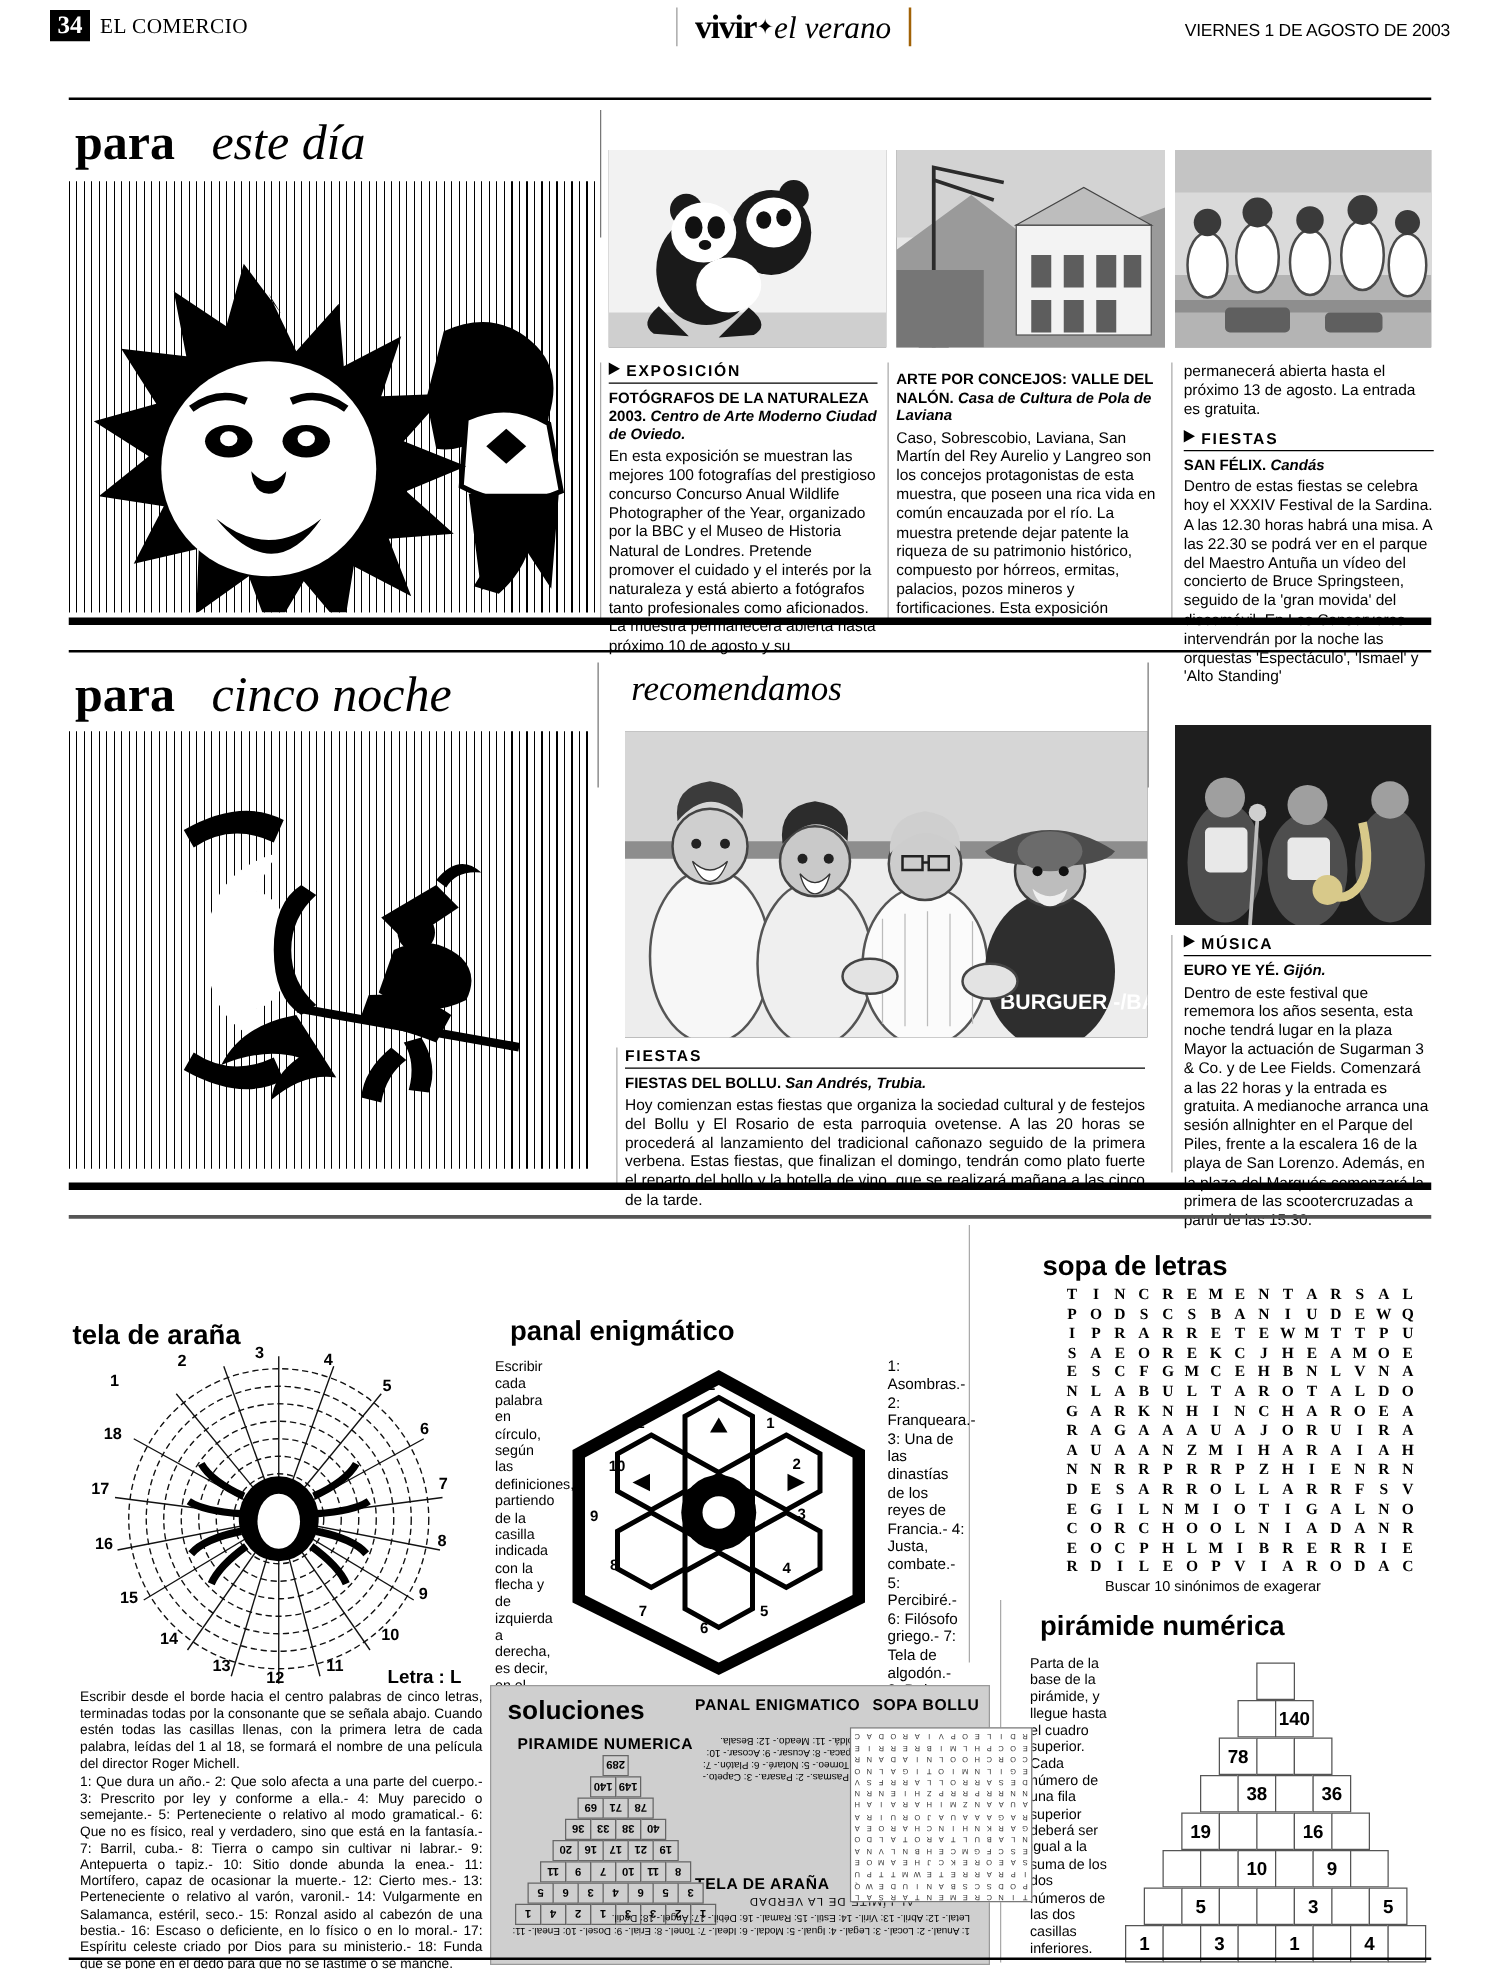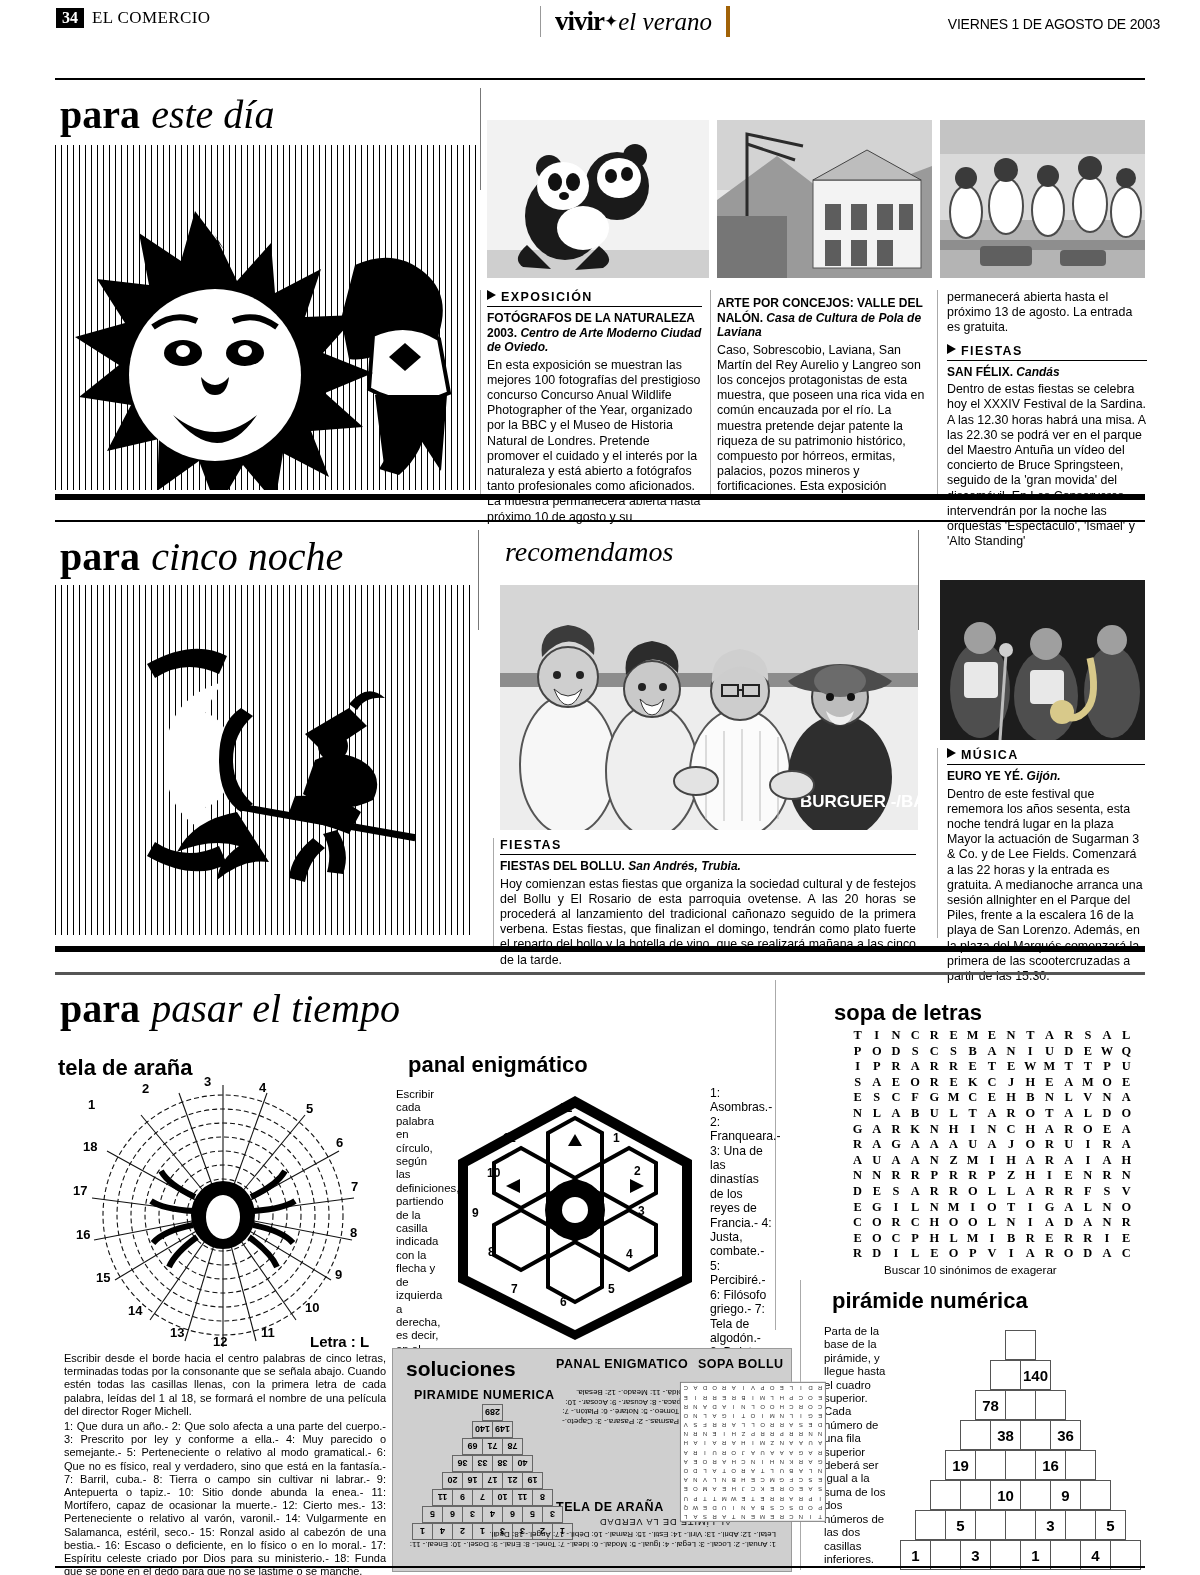--- a/index.html
+++ b/index.html
@@ -1,38 +1,38 @@
 <!DOCTYPE html>
 <html><head>
 <meta charset="utf-8">
 <style>
   html,body{margin:0;padding:0;background:#fff;}
   body{width:1200px;height:1575px;font-family:"Liberation Sans",sans-serif;color:#000;position:relative;overflow:hidden;}
   .page{position:relative;width:1200px;height:1575px;}
 
   
   .masthead{position:absolute;left:40px;top:8px;width:1120px;height:34px;}
-  .mh-page{display:inline-block;background:#000;color:#fff;font-weight:bold;font-size:16px;padding:1px 6px;vertical-align:middle;font-family:"Liberation Serif",serif;margin-left:16px;}
+  .mh-page{display:inline-block;background:#000;color:#fff;font-weight:bold;font-size:20px;padding:1px 6px;vertical-align:middle;font-family:"Liberation Serif",serif;}
   .mh-paper{display:inline-block;margin-left:8px;font-family:"Liberation Serif",serif;font-size:17px;letter-spacing:.4px;vertical-align:middle;}
   .mh-center{position:absolute;left:470px;top:-2px;width:250px;text-align:center;}
-  .mh-center .bar{display:inline-block;border-left:1px solid #999;border-right:4px solid #a16207;padding:0 14px;}
+  .mh-center .bar{display:inline-block;border-left:1px solid #999;border-right:2px solid #a16207;padding:0 14px;}
   .mh-vivir{font-family:"Liberation Serif",serif;font-weight:bold;font-size:27px;letter-spacing:-1px;}
   .mh-star{font-size:17px;vertical-align:3px;}
   .mh-verano{font-family:"Liberation Serif",serif;font-style:italic;font-size:25px;}
   .mh-date{position:absolute;right:0;top:8px;font-size:14px;font-family:"Liberation Sans",sans-serif;letter-spacing:-.2px;}
 
   .rule-thin{position:absolute;background:#000;height:1px;}
   .rule-thick{position:absolute;background:#000;height:6px;}
   .vline{position:absolute;background:#000;width:1px;}
   .vline-g{position:absolute;background:#aaa;width:1px;}
 
   
   .sec-title{position:absolute;font-size:40px;line-height:44px;white-space:nowrap;}
   .sec-title b{font-family:"Liberation Serif",serif;font-weight:bold;}
-  .sec-title i{font-family:"Liberation Serif",serif;font-style:italic;font-weight:normal;}
+  .sec-title i{font-family:"Liberation Serif",serif;font-style:italic;font-weight:normal;margin-left:18px;}
   .sub-title{position:absolute;font-family:"Liberation Serif",serif;font-style:italic;font-size:28px;}
 
   
   .artbox{position:absolute;overflow:hidden;}
   .hatch{background-image:repeating-linear-gradient(90deg,#000 0 1px,#fff 1px 6px);}
   .photo{position:absolute;background:#6e6e6e;overflow:hidden;}
 
   
   .kicker{font-size:12.5px;font-weight:bold;letter-spacing:1.4px;padding-bottom:2px;border-bottom:1px solid #000;margin-bottom:4px;}
   .kicker .tri{display:inline-block;width:0;height:0;border-left:9px solid #000;border-top:5px solid transparent;border-bottom:5px solid transparent;margin-right:5px;vertical-align:1px;}
@@ -363,24 +363,20 @@
     <div class="ent-body">Dentro de este festival que rememora los años sesenta, esta noche tendrá lugar en la plaza Mayor la actuación de Sugarman 3 &amp; Co. y de Lee Fields. Comenzará a las 22 horas y la entrada es gratuita. A medianoche arranca una sesión allnighter en el Parque del Piles, frente a la escalera 16 de la playa de San Lorenzo. Además, en la plaza del Marqués comenzará la primera de las scootercruzadas a partir de las 15.30.</div>
   </div>
 
   <div class="vline-g" style="left:493px;top:838px;height:112px;"></div>
   <div class="vline-g" style="left:937px;top:748px;height:190px;"></div>
 
   <div class="rule-thick" style="left:55px;top:946px;width:1090px;"></div>
 
   <div class="rule-thin" style="left:55px;top:972px;width:1090px;height:3px;background:#555;"></div>
 
-  <div class="sec-title" style="left:60px;top:986px;">
-    <b>para</b>
-    <i>pasar el tiempo</i>
-  </div>
 
   <div class="vline-g" style="left:775px;top:980px;height:350px;"></div>
 
   <div class="puz-h" style="left:58px;top:1055px;">tela de araña</div>
 
   <div class="web-wrap" style="left:58px;top:1075px;width:330px;height:275px;">
     <svg viewBox="0 0 330 275" width="330" height="275">
       <g stroke="#111" stroke-width="1.1" fill="none">
 
         <g id="spokes">

